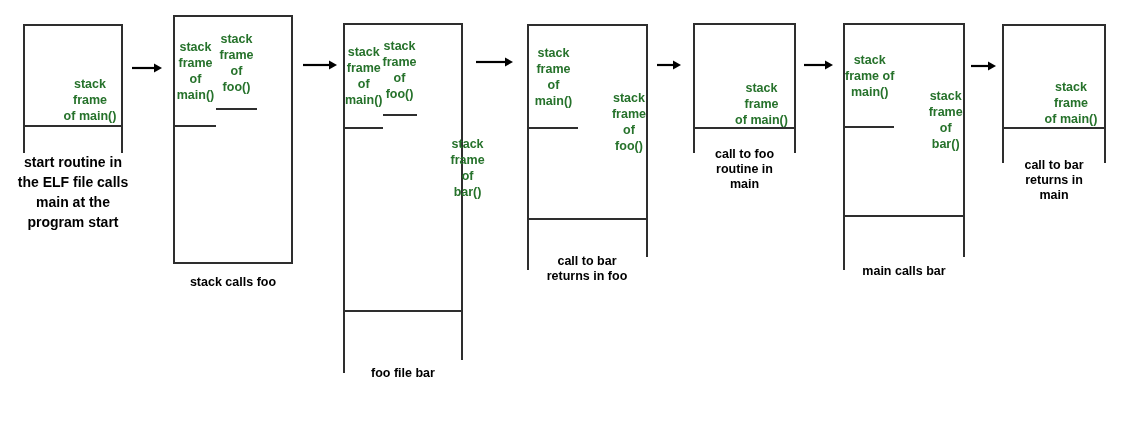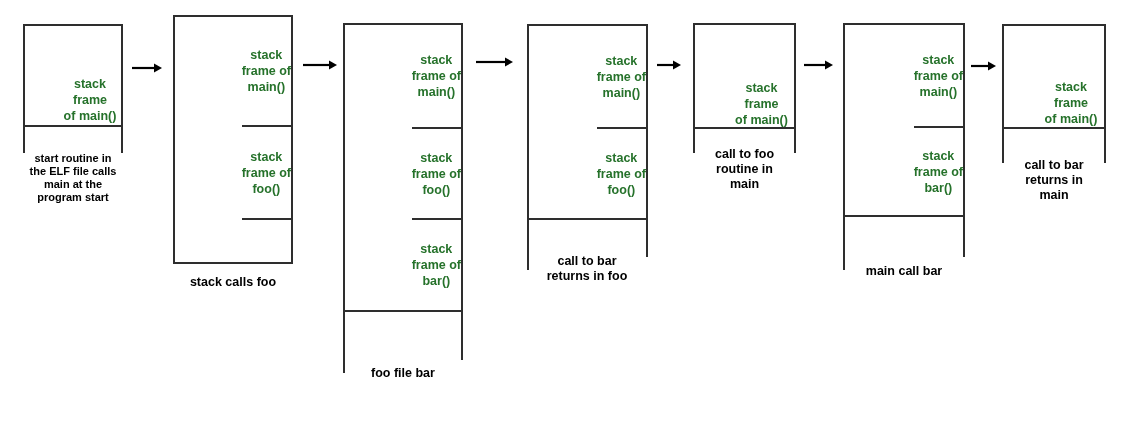--- a/index.html
+++ b/index.html
@@ -10,23 +10,22 @@
     -webkit-font-smoothing: antialiased;
   }
   .canvas {
     position: relative; width: 1135px; height: 436px;
     background: var(--bg, #ffffff); overflow: hidden;
   }
   
   .box {
     position: absolute;
     border: 2px solid var(--line, #2e2e2e);
-    display: flex; flex-direction: column;
+    display: flex; flex-direction: row;
     background: transparent;
-    align-items: flex-end;
   }
   .frame {
     display: flex; align-items: center; justify-content: center;
     text-align: center;
     color: var(--green, #26722b);
     font-weight: bold; font-size: 12.5px; line-height: 16px;
     white-space: pre-line;
     border-bottom: 2px solid var(--line, #2e2e2e);
   }
   .frame:last-child { border-bottom: none; flex: 1; padding-left: 34px; }
@@ -42,21 +41,21 @@
     content: ""; position: absolute;
     left: -2px; top: 100%; width: 2px; height: 13px;
     background: var(--line, #2e2e2e);
   }
   .caption {
     position: absolute; text-align: center;
     color: #000000; font-weight: bold;
     font-size: 12.5px; line-height: 15px;
     white-space: pre-line;
   }
-  .caption.small { font-size: 11px; line-height: 13px; }
+  .caption.small { font-size: 14px; line-height: 20px; }
   .arrow { position: absolute; }
   .arrow svg { display: block; }
 
   
   .s1-box { left: 23px; top: 24px; width: 100px; height: 103px; }
   .s1-box .frame { padding-top: 50px; }
   .s1-ext { left: 23px; top: 127px; width: 100px; height: 26px; }
   .s1-cap { left: 8px;  top: 152px; width: 130px; }
   
   .a1 { left: 132px; top: 62px; }
@@ -211,21 +210,21 @@
   <div>
     <div class="box s6-box">
       <div class="frame s6-main">stack
 frame of
 main()</div>
       <div class="frame">stack
 frame of
 bar()</div>
     </div>
     <div class="ext tail s6-ext"></div>
-    <div class="caption s6-cap">main call bar</div>
+    <div class="caption s6-cap">main calls bar</div>
   </div>
 
   <div class="arrow a6">
     <svg width="25" height="12" viewBox="0 0 25 12">
       <line x1="0" y1="6" x2="18" y2="6" stroke="#000" stroke-width="2.2"></line>
       <polygon points="17,1.5 25,6 17,10.5" fill="#000"></polygon>
     </svg>
   </div>
 
   <div>

